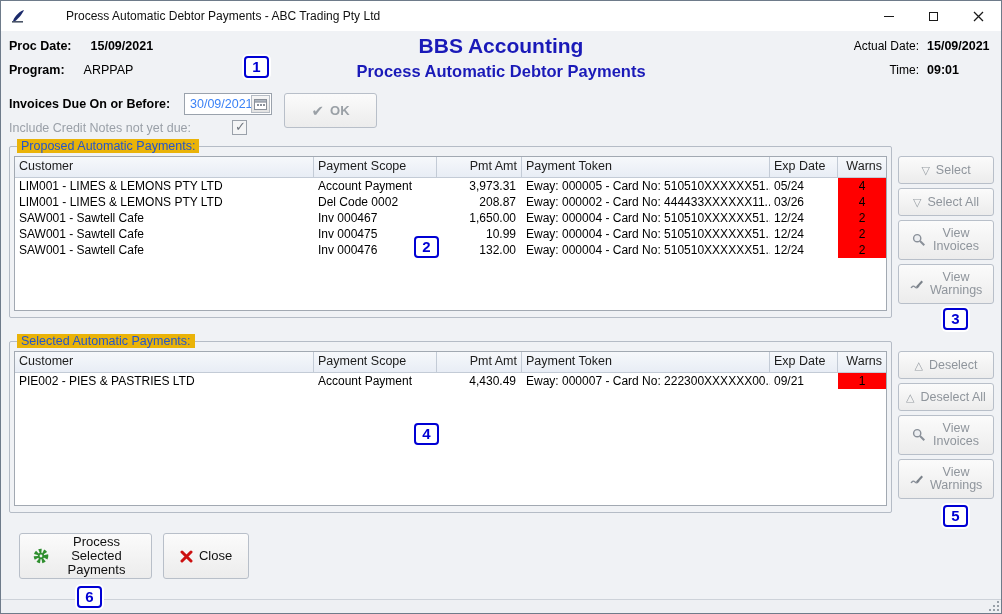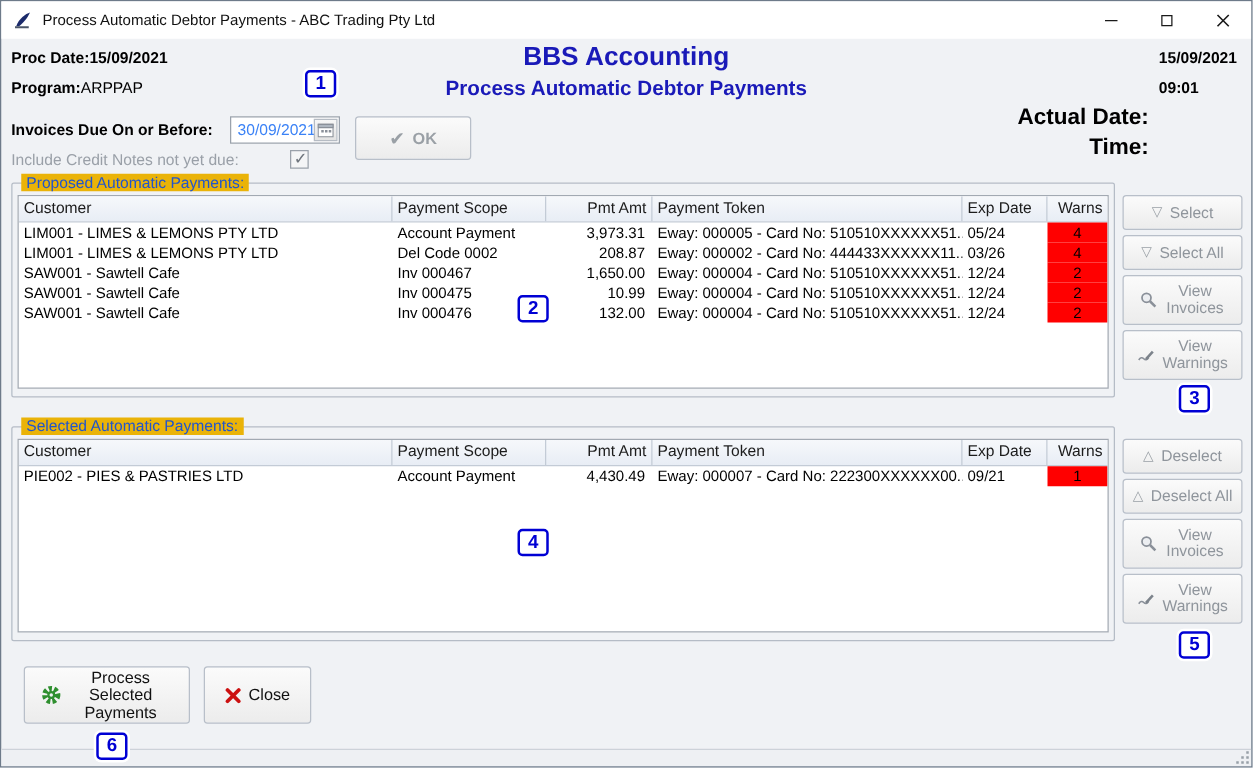--- a/index.html
+++ b/index.html
@@ -3,42 +3,42 @@
 <meta charset="utf-8">
 <style>
   * { margin:0; padding:0; box-sizing:border-box; }
   html,body { width:1002px; height:614px; }
   body { font-family:"Liberation Sans","DejaVu Sans",sans-serif; background:#d6d9de; }
   .window { position:absolute; top:0; left:0; width:1002px; height:614px;
             border:1px solid #6e7b8a; background:#f0f2f5; overflow:hidden; }
 
   
   .titlebar { position:absolute; top:0; left:0; right:0; height:30px; background:#ffffff;
-              display:flex; align-items:center; }
+              display:flex; align-items:center;gap:32px; }
   .tb-icon { width:16px; height:16px; margin:0 8px 0 9px; flex:0 0 auto; }
   .tb-title { font-size:12px; color:#111; flex:1 1 auto; white-space:nowrap; overflow:hidden; }
   .tb-btns { display:flex; height:30px; }
   .tb-btn { width:45px; height:30px; display:flex; align-items:center; justify-content:center; }
   .min-glyph { width:10px; height:1px; background:#1a1a1a; }
   .max-glyph { width:9px; height:9px; border:1px solid #1a1a1a; }
 
   .content { position:absolute; top:30px; left:0; right:0; bottom:0; }
   .abs { position:absolute; }
   .b { font-weight:bold; font-size:12.5px; color:#000; }
   .v { font-size:12.5px; color:#000; }
-  .pair { display:flex; gap:0; white-space:nowrap; }
+  .pair { display:flex; gap:19px; white-space:nowrap; }
 
   .h1 { position:absolute; left:0; right:0; top:3px; text-align:center;
         color:#1a1ab8; font-size:21px; font-weight:bold; }
   .h2 { position:absolute; left:0; right:0; top:31px; text-align:center;
         color:#1a1ab8; font-size:16.5px; font-weight:bold; }
 
   .hdr-right { position:absolute; right:10px; display:flex; justify-content:flex-end; gap:8px; }
   .hdr-right .val { width:64px; font-weight:bold; font-size:12.5px; }
-  .hdr-right .lab { font-weight:bold; font-size:18px;margin-top:44px; }
+  .hdr-right .lab { font-weight:normal; font-size:12px; }
 
   .datefield { position:absolute; left:183px; top:62px; width:88px; height:22px;
                background:#fff; border:1px solid #9aa2ac; }
   .datefield .dtext { position:absolute; left:5px; top:3px; font-size:12.5px; color:#3b82f6; }
   .cal-btn { position:absolute; right:1px; top:1px; width:19px; height:18px;
              background:linear-gradient(#f7f7f7,#e3e3e3); border:1px solid #b6bcc4;
              display:flex; align-items:center; justify-content:center; }
 
   .btn { background:linear-gradient(#fbfbfb,#ececec); border:1px solid #b8bfc9; border-radius:3px;
          display:flex; align-items:center; justify-content:center; gap:6px; }

